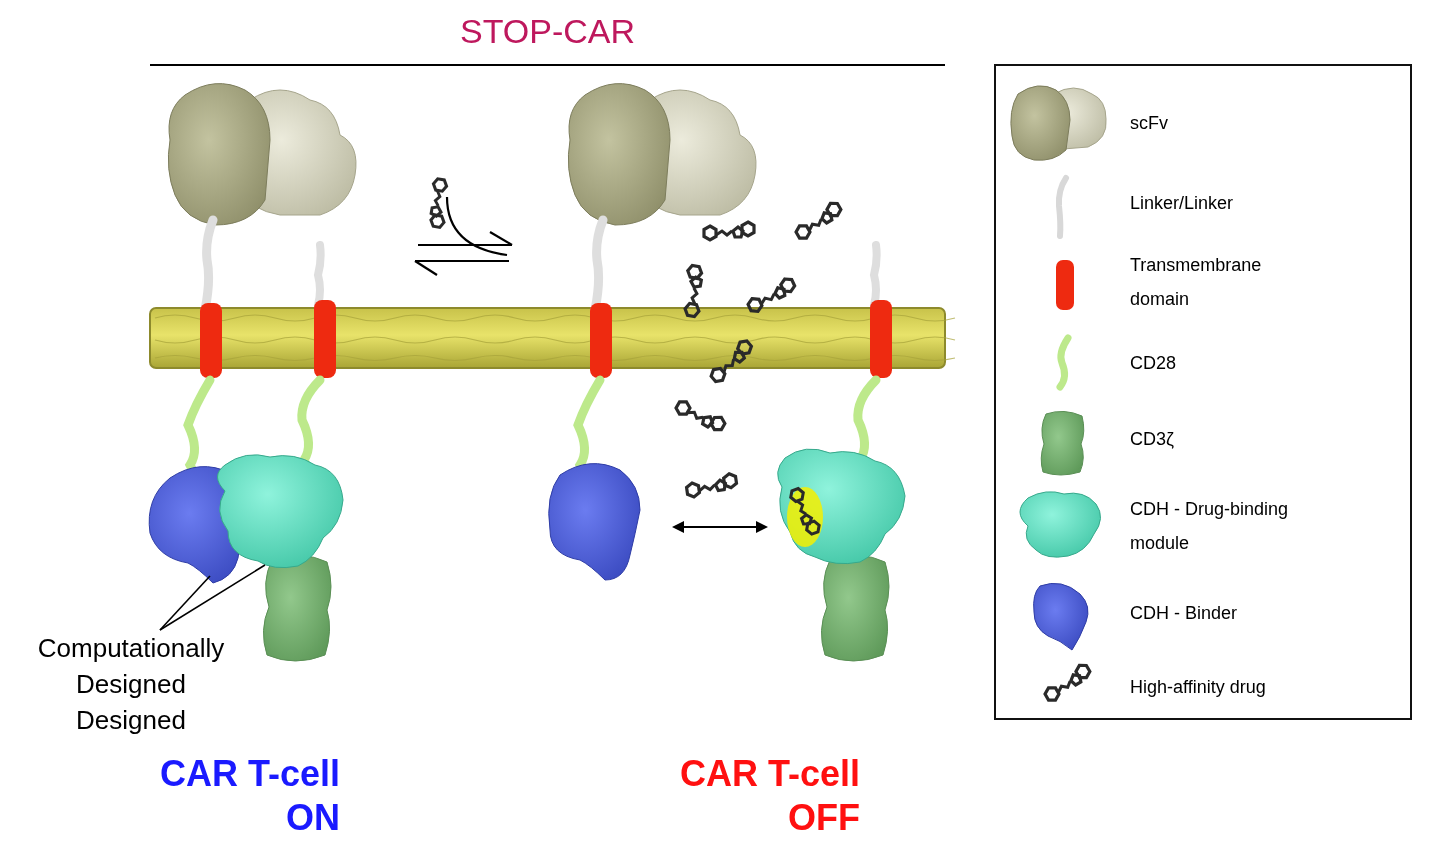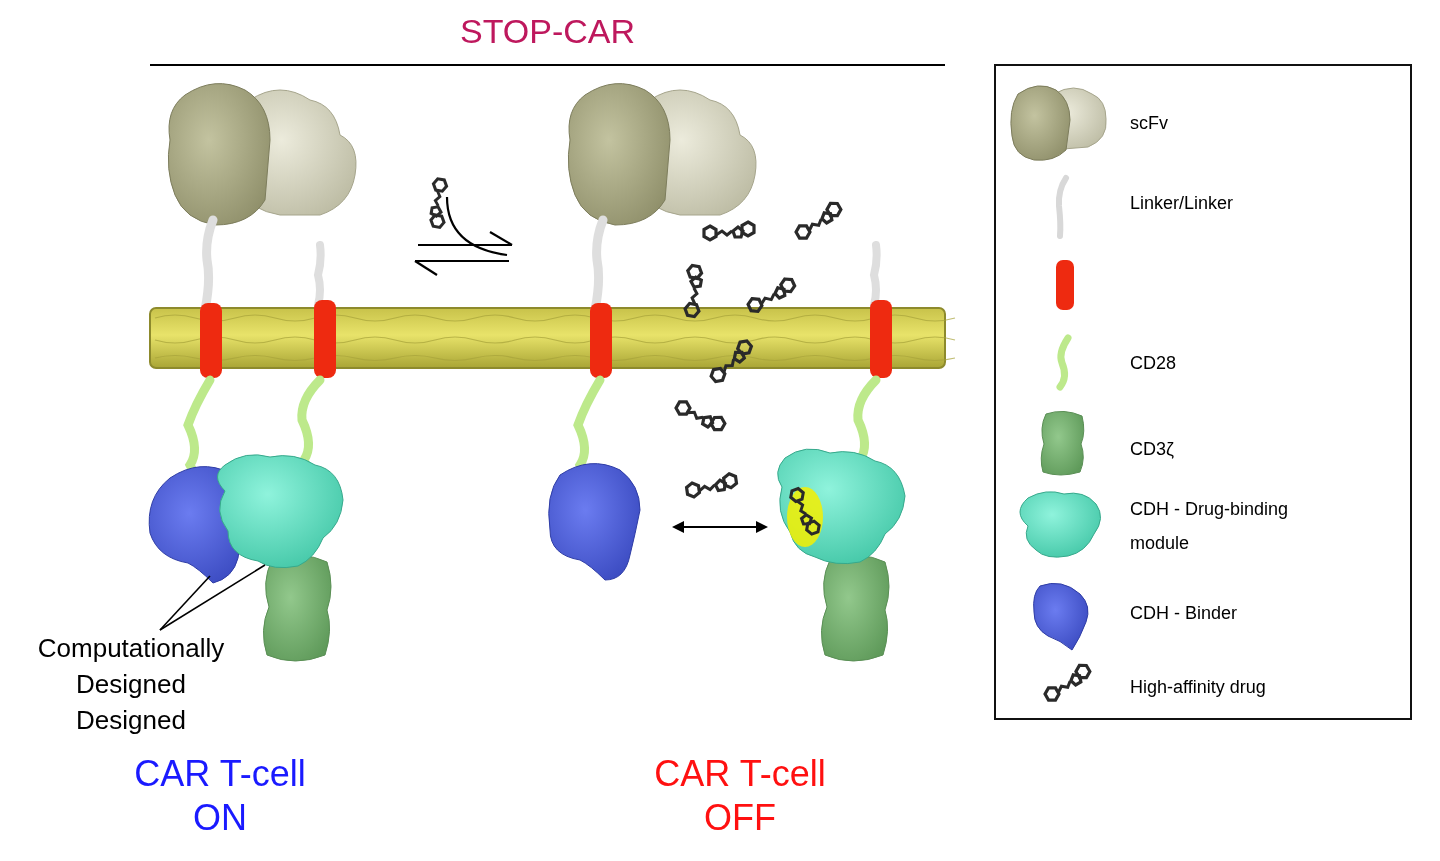--- a/index.html
+++ b/index.html
@@ -1,21 +1,21 @@
 <!DOCTYPE html>
 <html><head>
 <meta charset="utf-8">
 <style>
   html, body { margin:0; padding:0; background:#ffffff; }
   body { width:1440px; height:861px; position:relative; overflow:hidden; font-family:"Liberation Sans", sans-serif; }
   .abs { position:absolute; }
   .title { left:150px; top:12px; width:795px; text-align:center; font-size:34px; color:#be185d; }
   .title-rule { left:150px; top:64px; width:795px; height:2px; background:#000; }
   .stage { left:0; top:0; width:990px; height:861px; }
-  .state-label { font-weight:normal; font-size:36px; text-align:center; line-height:44px; }
+  .state-label { font-weight:bold; font-size:36px; text-align:right; line-height:44px; }
   .state-on { left:100px; top:752px; width:240px; color:#1a1aff; }
   .state-off { left:620px; top:752px; width:240px; color:#ff1010; }
   .annot { left:18px; top:630px; width:226px; text-align:center; font-size:26px; line-height:36px; color:#000; }
   .legend { left:994px; top:64px; width:418px; height:656px; border:2.5px solid #111; box-sizing:border-box; background:#fff; }
   .legend-item { position:absolute; left:0; width:100%; }
   .legend-swatch { position:absolute; left:10px; width:110px; }
   .legend-label { position:absolute; left:134px; font-size:18px; line-height:34px; color:#000; }
 </style>
 </head>
 <body>
@@ -163,34 +163,38 @@
     <svg class="legend-swatch" style="top:0" width="110" height="70">
       <path d="M60 6 q-8 12 -7 28 q2 18 1 30" fill="none" stroke="#d8d8d8" stroke-width="6" stroke-linecap="round"></path>
     </svg>
     <div class="legend-label" style="top:14px">Linker/Linker</div>
   </div>
 
   <div class="legend-item" style="top:182px;height:72px">
     <svg class="legend-swatch" style="top:0" width="110" height="72">
       <rect x="50" y="12" width="18" height="50" rx="7" fill="#ee2a10"></rect>
     </svg>
+    <div class="legend-label" style="top:0">
+      <div>Transmembrane</div>
+      <div>domain</div>
+    </div>
   </div>
 
   <div class="legend-item" style="top:266px;height:66px">
     <svg class="legend-swatch" style="top:0" width="110" height="66">
       <path d="M62 6 q-10 15 -6 25 q6 14 -2 24" fill="none" stroke="#bde98b" stroke-width="7" stroke-linecap="round"></path>
     </svg>
     <div class="legend-label" style="top:14px">CD28</div>
   </div>
 
   <div class="legend-item" style="top:340px;height:70px">
     <svg class="legend-swatch" style="top:0" width="110" height="70">
       <path d="M40 8 q18 -6 36 2 q4 16 -1 28 q5 14 -1 28 q-20 6 -37 0 q-4 -14 1 -28 q-5 -16 2 -30 z" fill="url(#greenG)" stroke="#5a8f55"></path>
     </svg>
-    <div class="legend-label" style="top:26px">CD3ζ</div>
+    <div class="legend-label" style="top:16px">CD3ζ</div>
   </div>
 
   <div class="legend-item" style="top:418px;height:84px">
     <svg class="legend-swatch" style="top:0" width="110" height="84">
       <path d="M22 14 q18 -10 36 -4 q20 -4 32 10 q10 14 -2 30 q-8 18 -26 22 q-22 4 -32 -6 q-14 -10 -8 -24 q-16 -14 0 -28 z" fill="url(#tealG)" stroke="#37a98c"></path>
     </svg>
     <div class="legend-label" style="top:8px">
       <div>CDH - Drug-binding</div>
       <div>module</div>
     </div>

